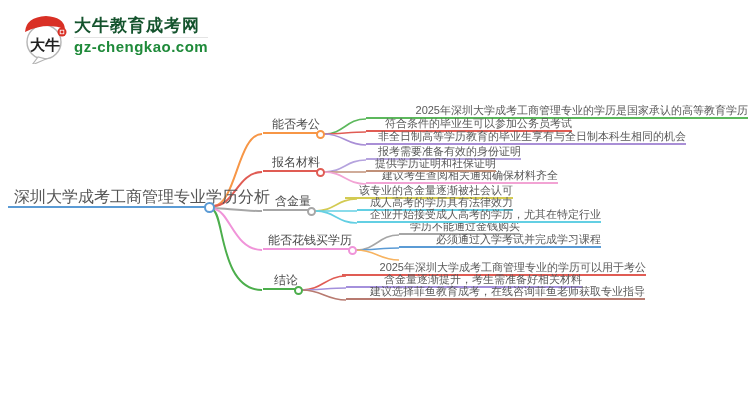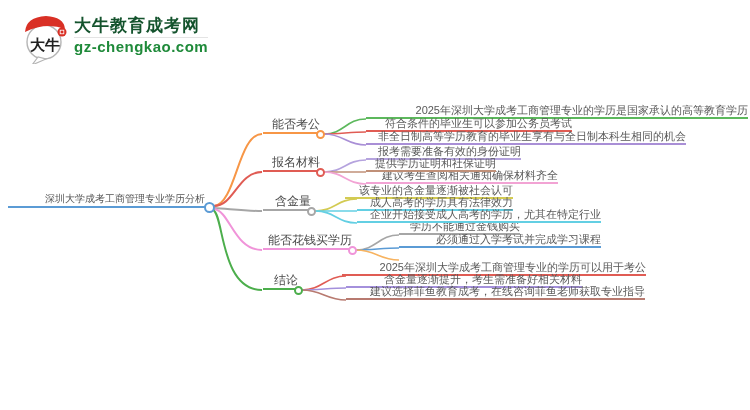--- a/index.html
+++ b/index.html
@@ -16,21 +16,21 @@
   .site-domain{font-size:15px;font-weight:bold;letter-spacing:0.5px;line-height:15px;border-top:1px solid #e4e4e4;margin-top:1px;padding-top:1px;display:inline-block;}
   
   .mindmap{position:absolute;left:0;top:0;width:750px;height:410px;}
   svg.connectors{position:absolute;left:0;top:0;}
   .node-line{
     position:absolute;box-sizing:border-box;height:16px;
     font-size:11px;line-height:14px;color:#595959;white-space:nowrap;
     border-bottom:2px solid #999;padding-left:3px;overflow:visible;text-align:right;
   }
   .branch-line{font-size:12px;color:#4a4a4a;height:17px;line-height:15px;}
-  .root-line{font-size:10px;color:#555;height:17px;line-height:15px;letter-spacing:0;}
+  .root-line{font-size:16px;color:#555;height:17px;line-height:15px;letter-spacing:0;font-family:Liberation Mono, monospace;}
   .node-circle{
     position:absolute;width:9px;height:9px;border-radius:50%;
     background:#fff;border:2px solid #999;box-sizing:border-box;z-index:3;
   }
   .root-circle{width:11px;height:11px;}
 </style>
 </head>
 <body>
 
 <div class="logo">

